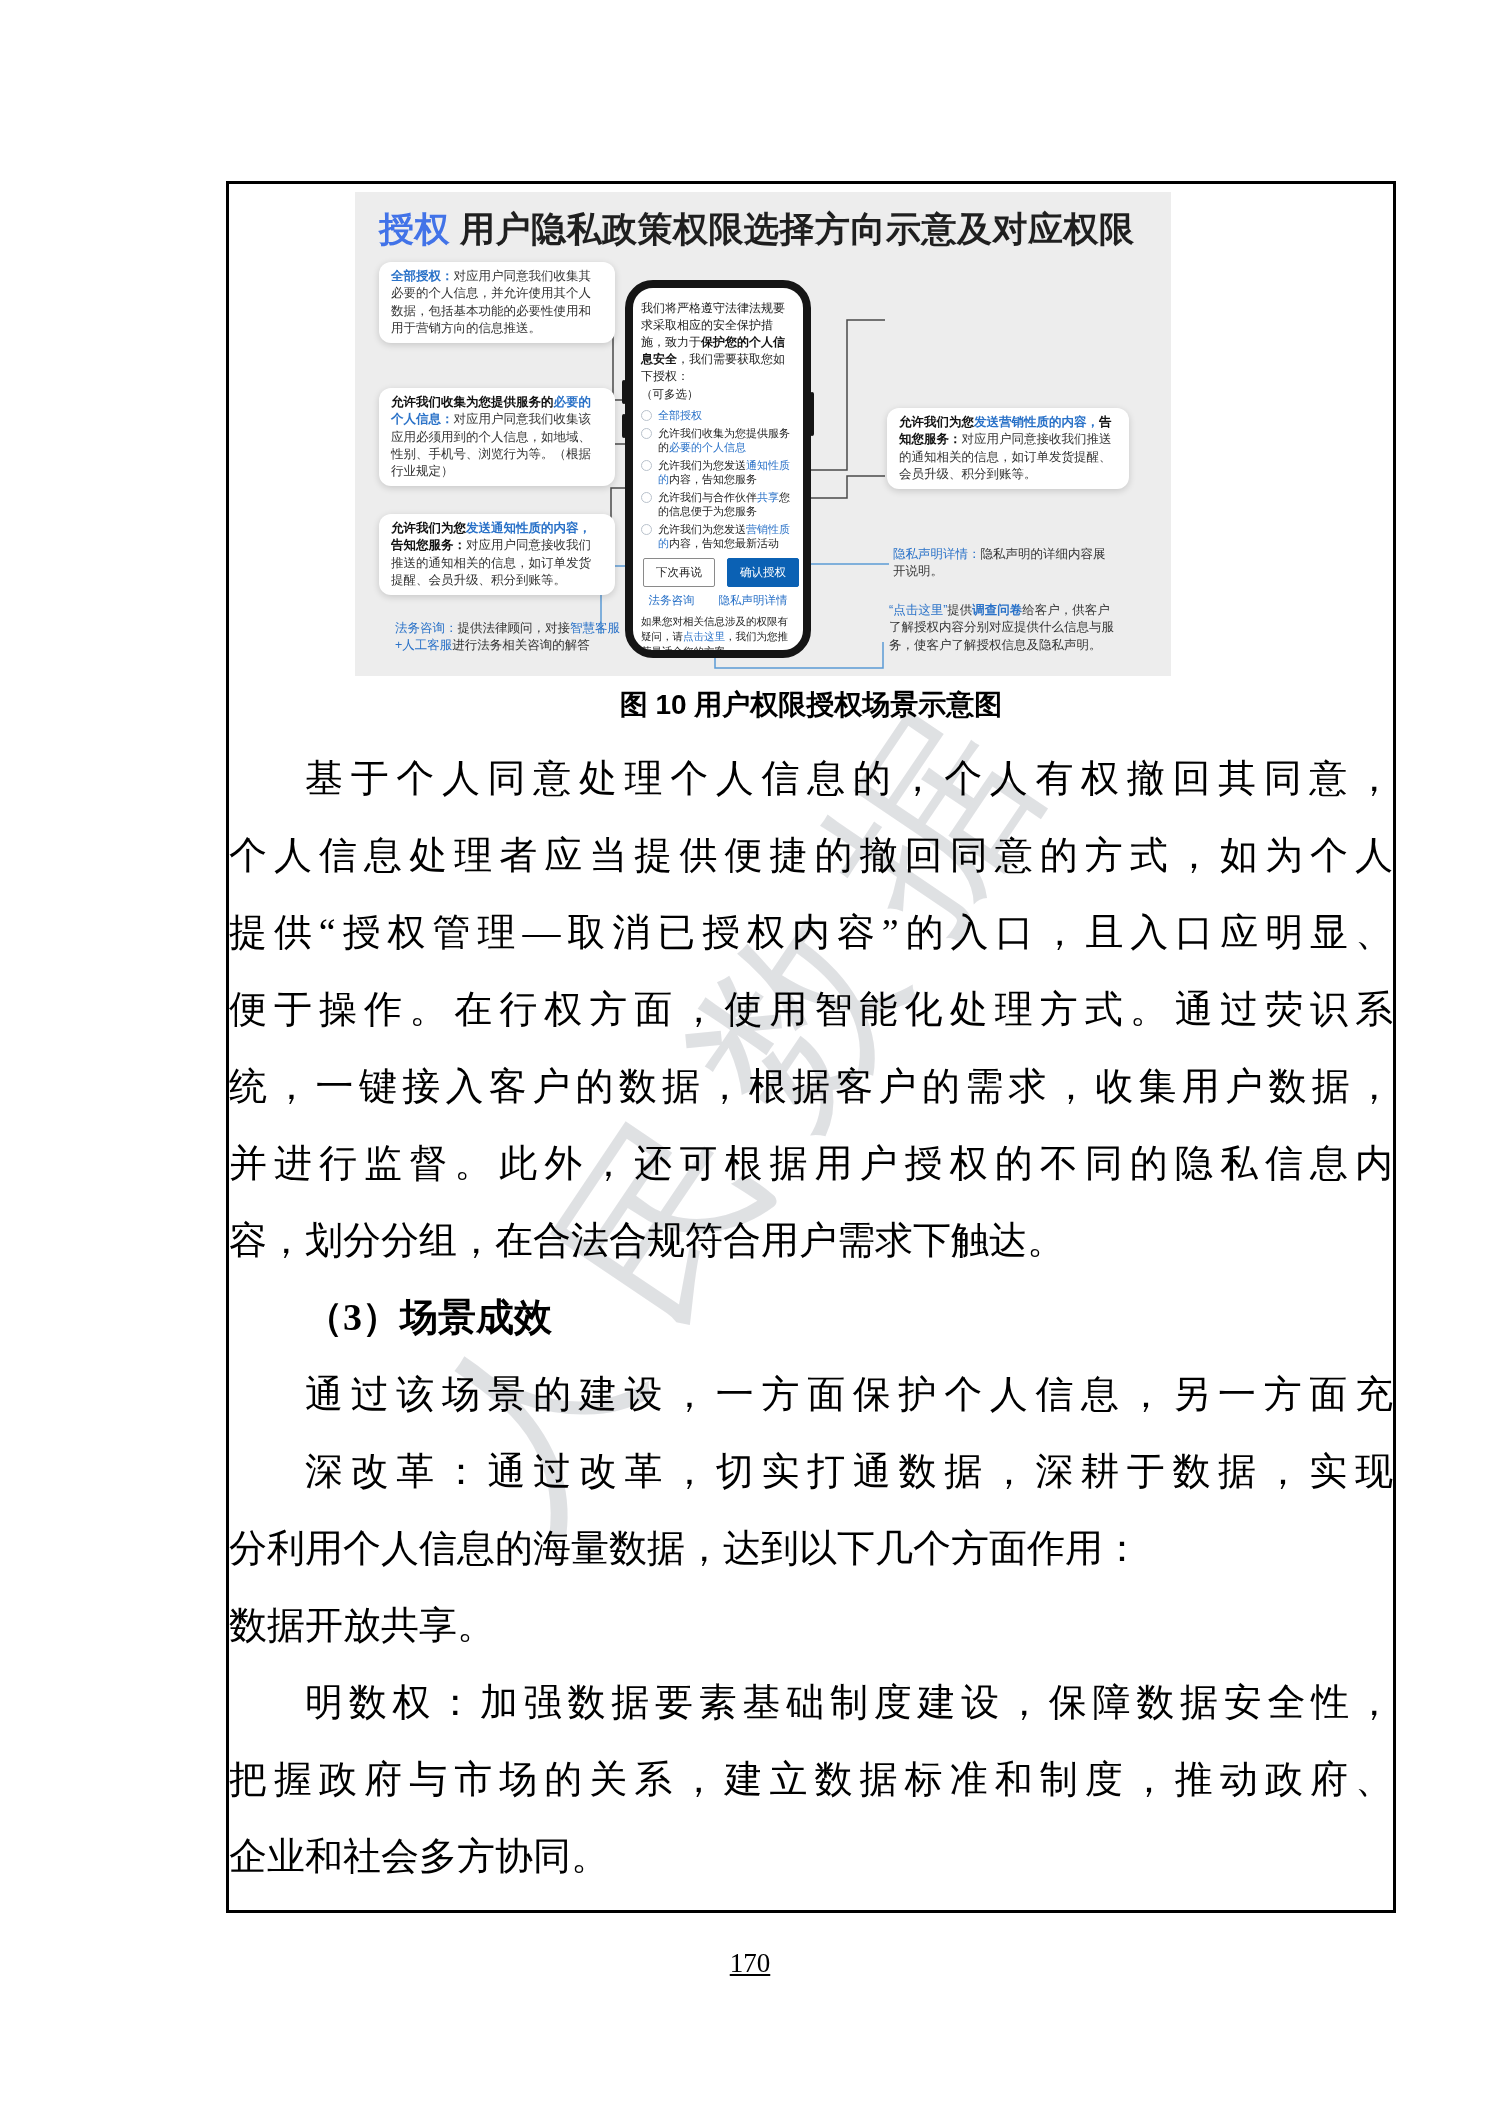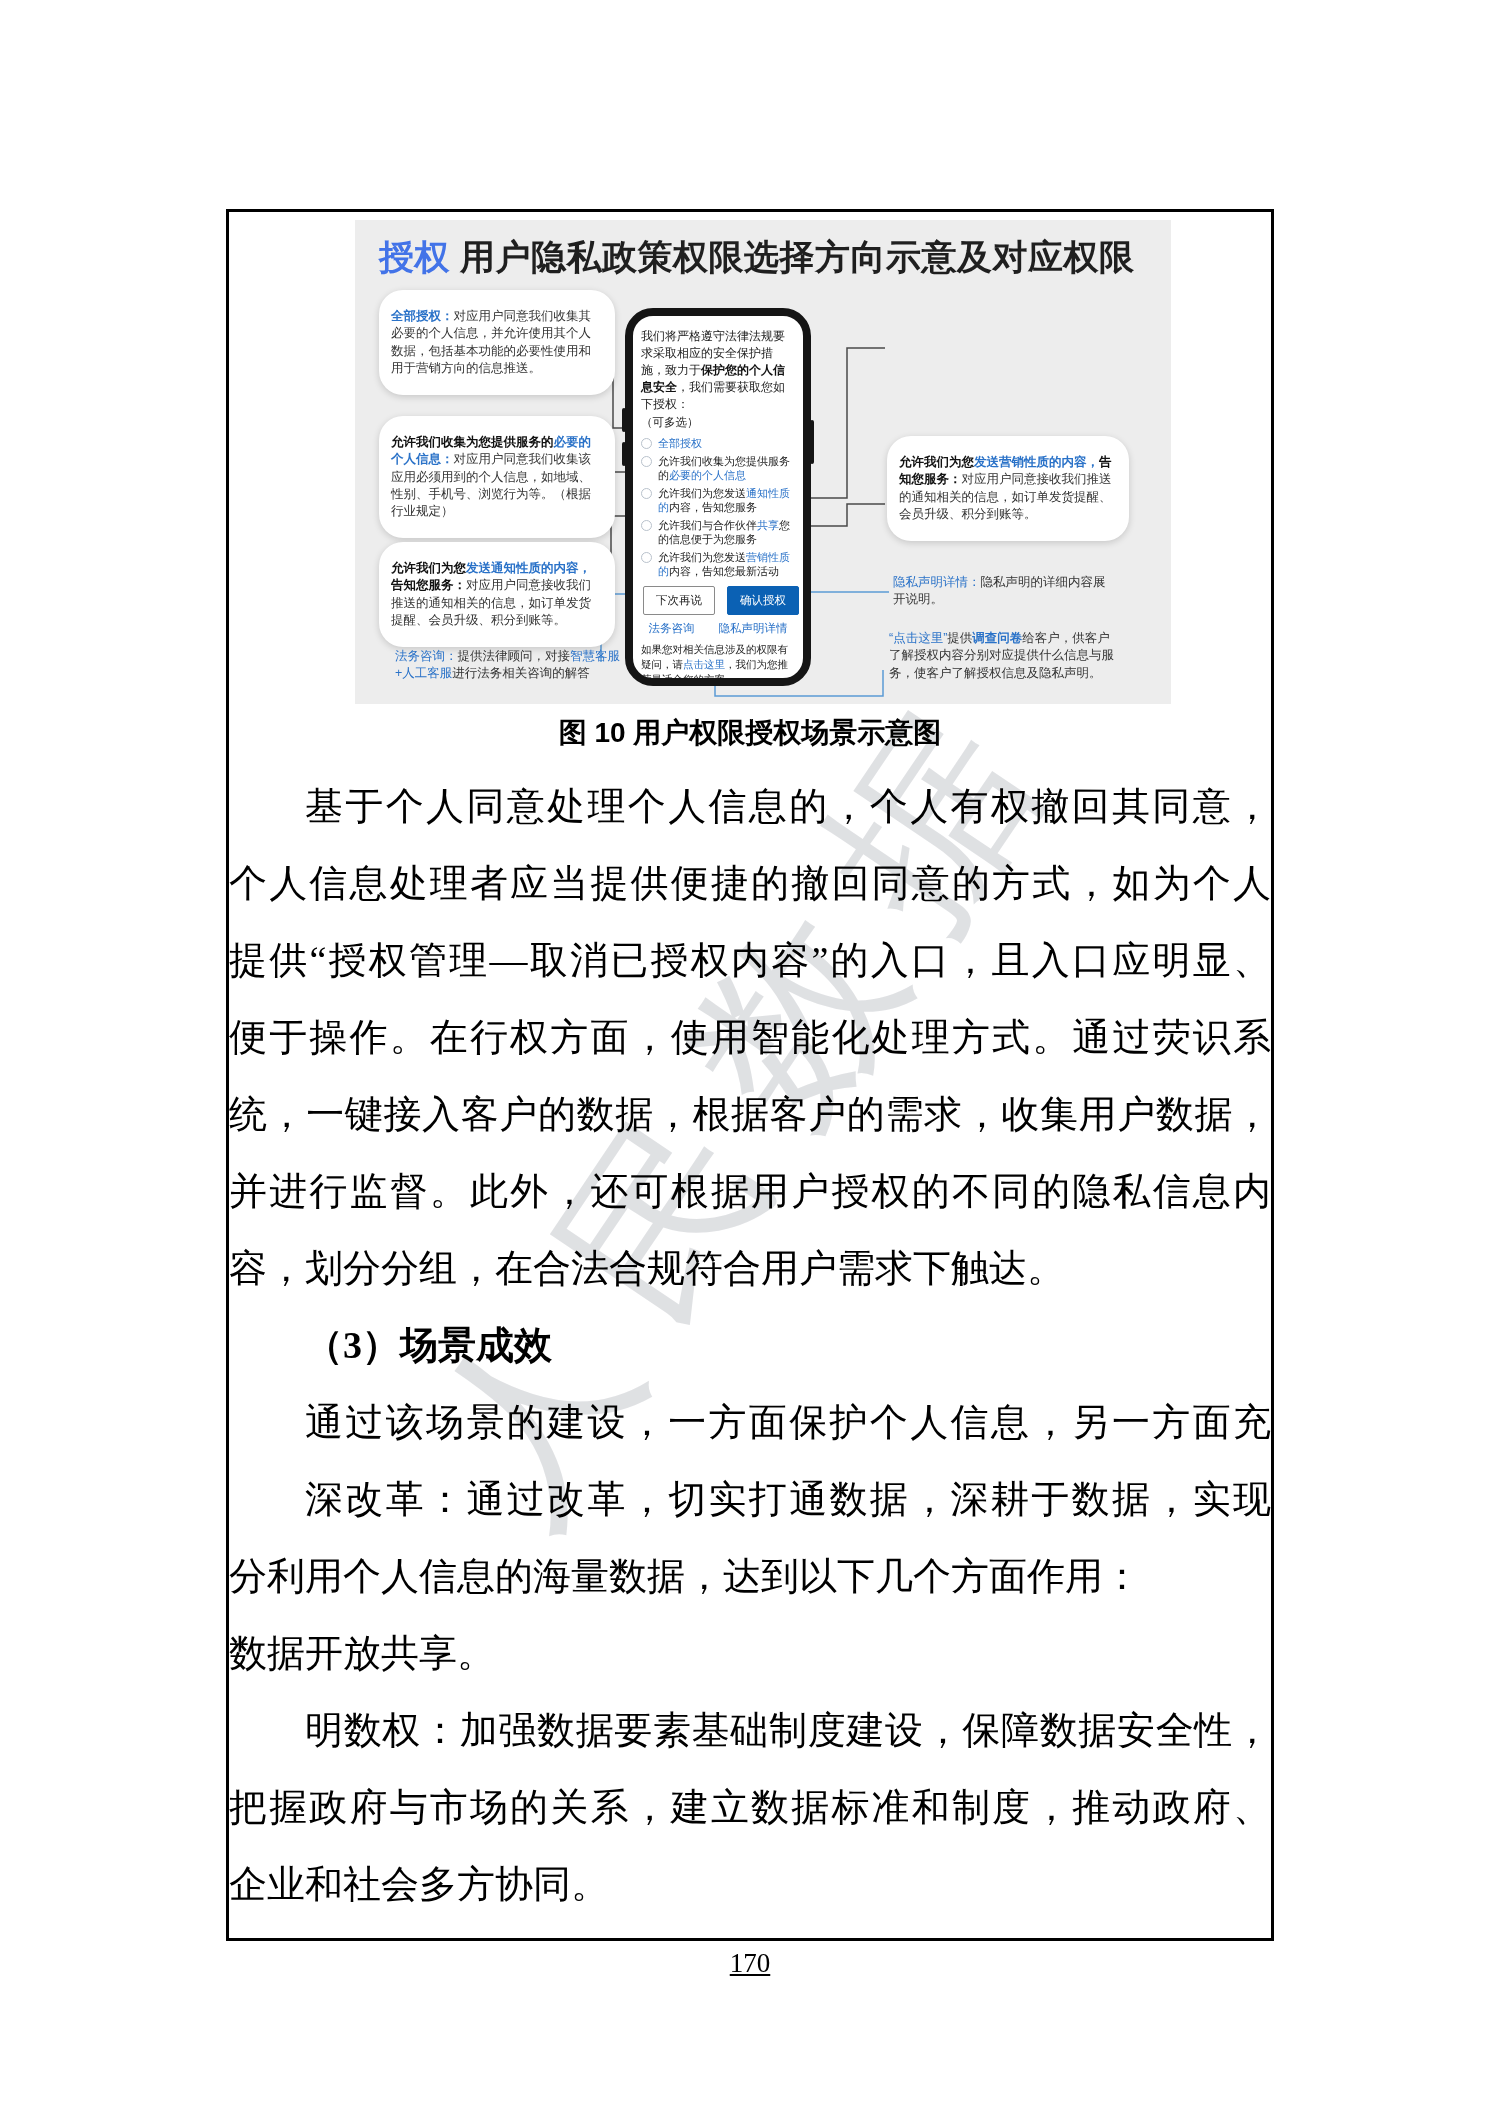--- a/index.html
+++ b/index.html
@@ -6,33 +6,33 @@
   .page{position:relative;width:1500px;height:2121px;background:#fff;overflow:hidden;
         font-family:"Liberation Sans","DejaVu Sans",sans-serif;}
 
   
   .watermark{position:absolute;left:745px;top:1100px;z-index:1;white-space:nowrap;
     transform:translate(-50%,-50%) rotate(-56deg);
     font-size:195px;letter-spacing:42px;color:#9fa3ab;opacity:.32;
     font-family:"Liberation Serif","DejaVu Serif",serif;}
 
   
-  .content-box{position:absolute;left:226px;top:181px;width:1048px;height:1732px;
-    box-sizing:border-box;border:3px solid #000;z-index:2;background:transparent;margin-top:28px;}
+  .content-box{position:absolute;left:226px;top:181px;width:1170px;height:1732px;
+    box-sizing:border-box;border:3px solid #000;z-index:2;background:transparent;}
 
   
   .figure{position:absolute;left:126px;top:8px;width:816px;height:484px;
     background:var(--panel-grey,#ededed);}
   .fig-svg{position:absolute;left:0;top:0;width:816px;height:484px;}
   .fig-title{position:absolute;left:24px;top:14px;width:768px;font-size:35px;font-weight:bold;
     color:#1f1f1f;white-space:nowrap;letter-spacing:.5px;}
   .fig-title .hl{color:var(--title-blue,#4273e8);margin-right:10px;}
 
-  .fbox{position:absolute;background:#fff;border-radius:24px;box-shadow:0 2px 7px rgba(0,0,0,.16);
-    padding:18px 12px;font-size:12.5px;line-height:1.38;color:#333;}
+  .fbox{position:absolute;background:#fff;border-radius:12px;box-shadow:0 2px 7px rgba(0,0,0,.16);
+    padding:6px 12px;font-size:12.5px;line-height:1.38;color:#333;}
   .bA{left:24px;top:70px;width:212px;}
   .bB{left:24px;top:196px;width:212px;}
   .bC{left:24px;top:322px;width:212px;}
   .bD{left:532px;top:72px;width:218px;}
   .bE{left:532px;top:216px;width:218px;}
   .fnote{position:absolute;font-size:12.5px;line-height:1.38;color:#333;}
   .nLegal{left:40px;top:428px;width:238px;}
   .nPriv{left:538px;top:354px;width:222px;}
   .nClick{left:534px;top:410px;width:232px;}
 

